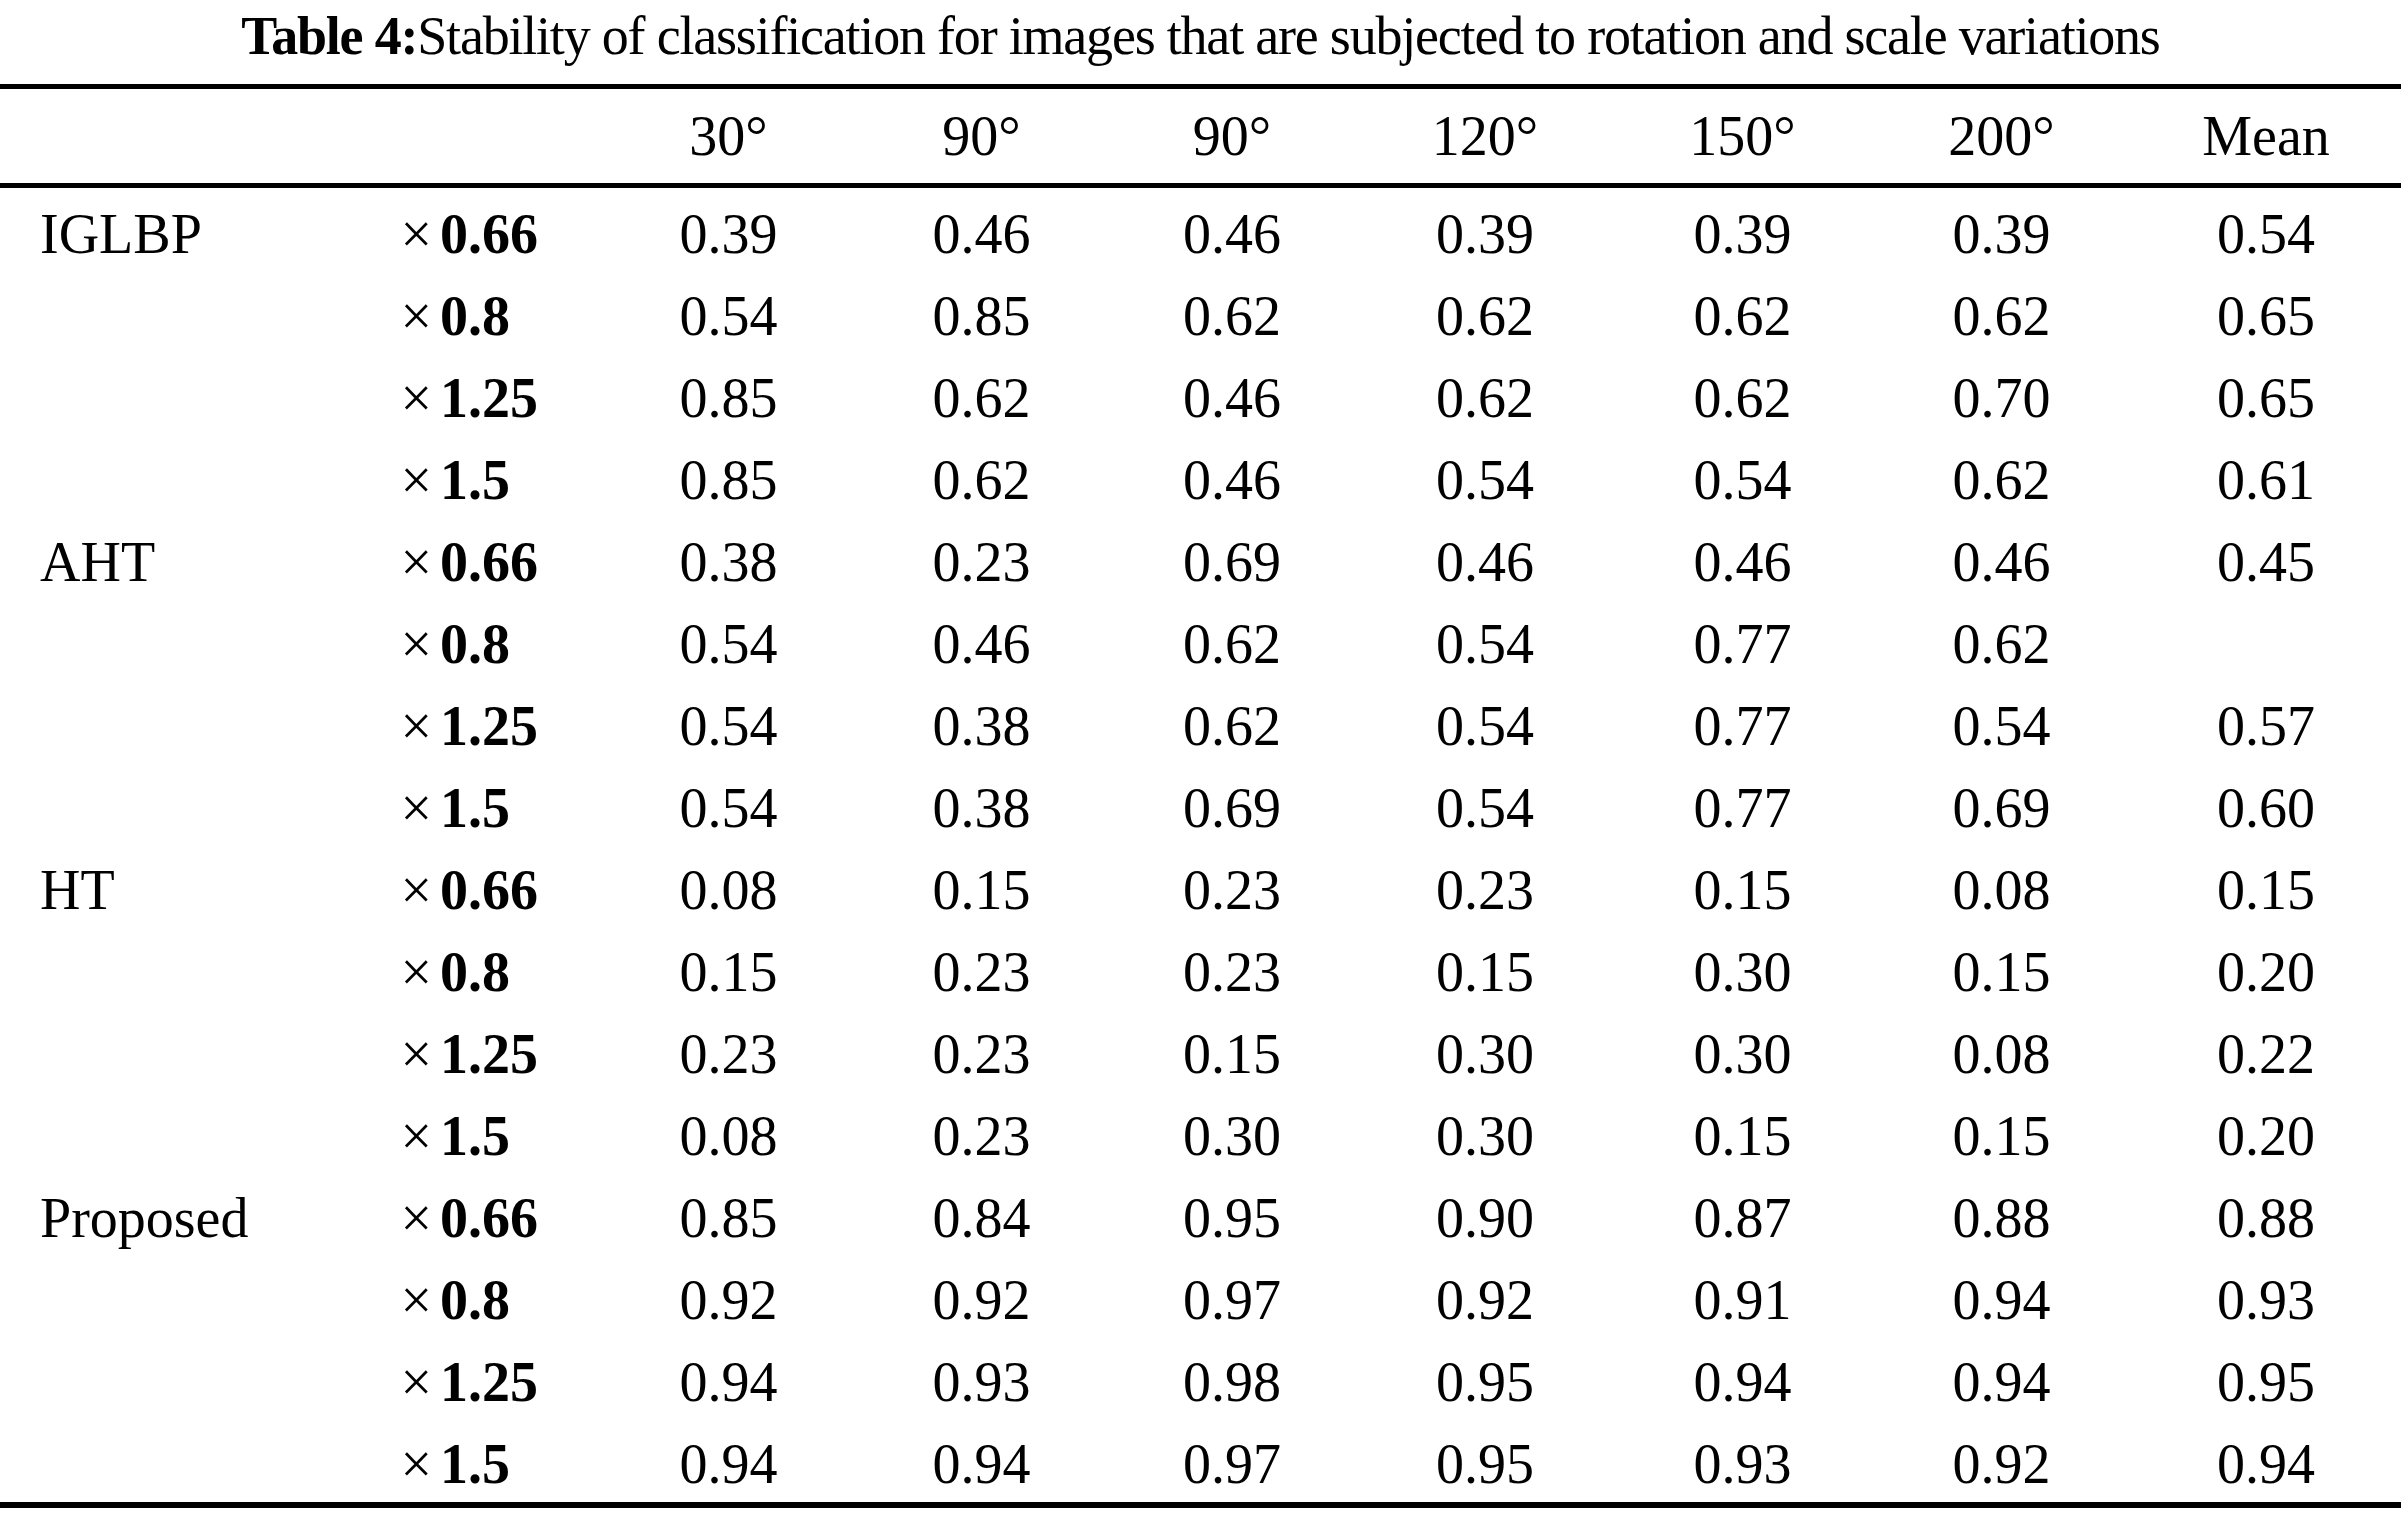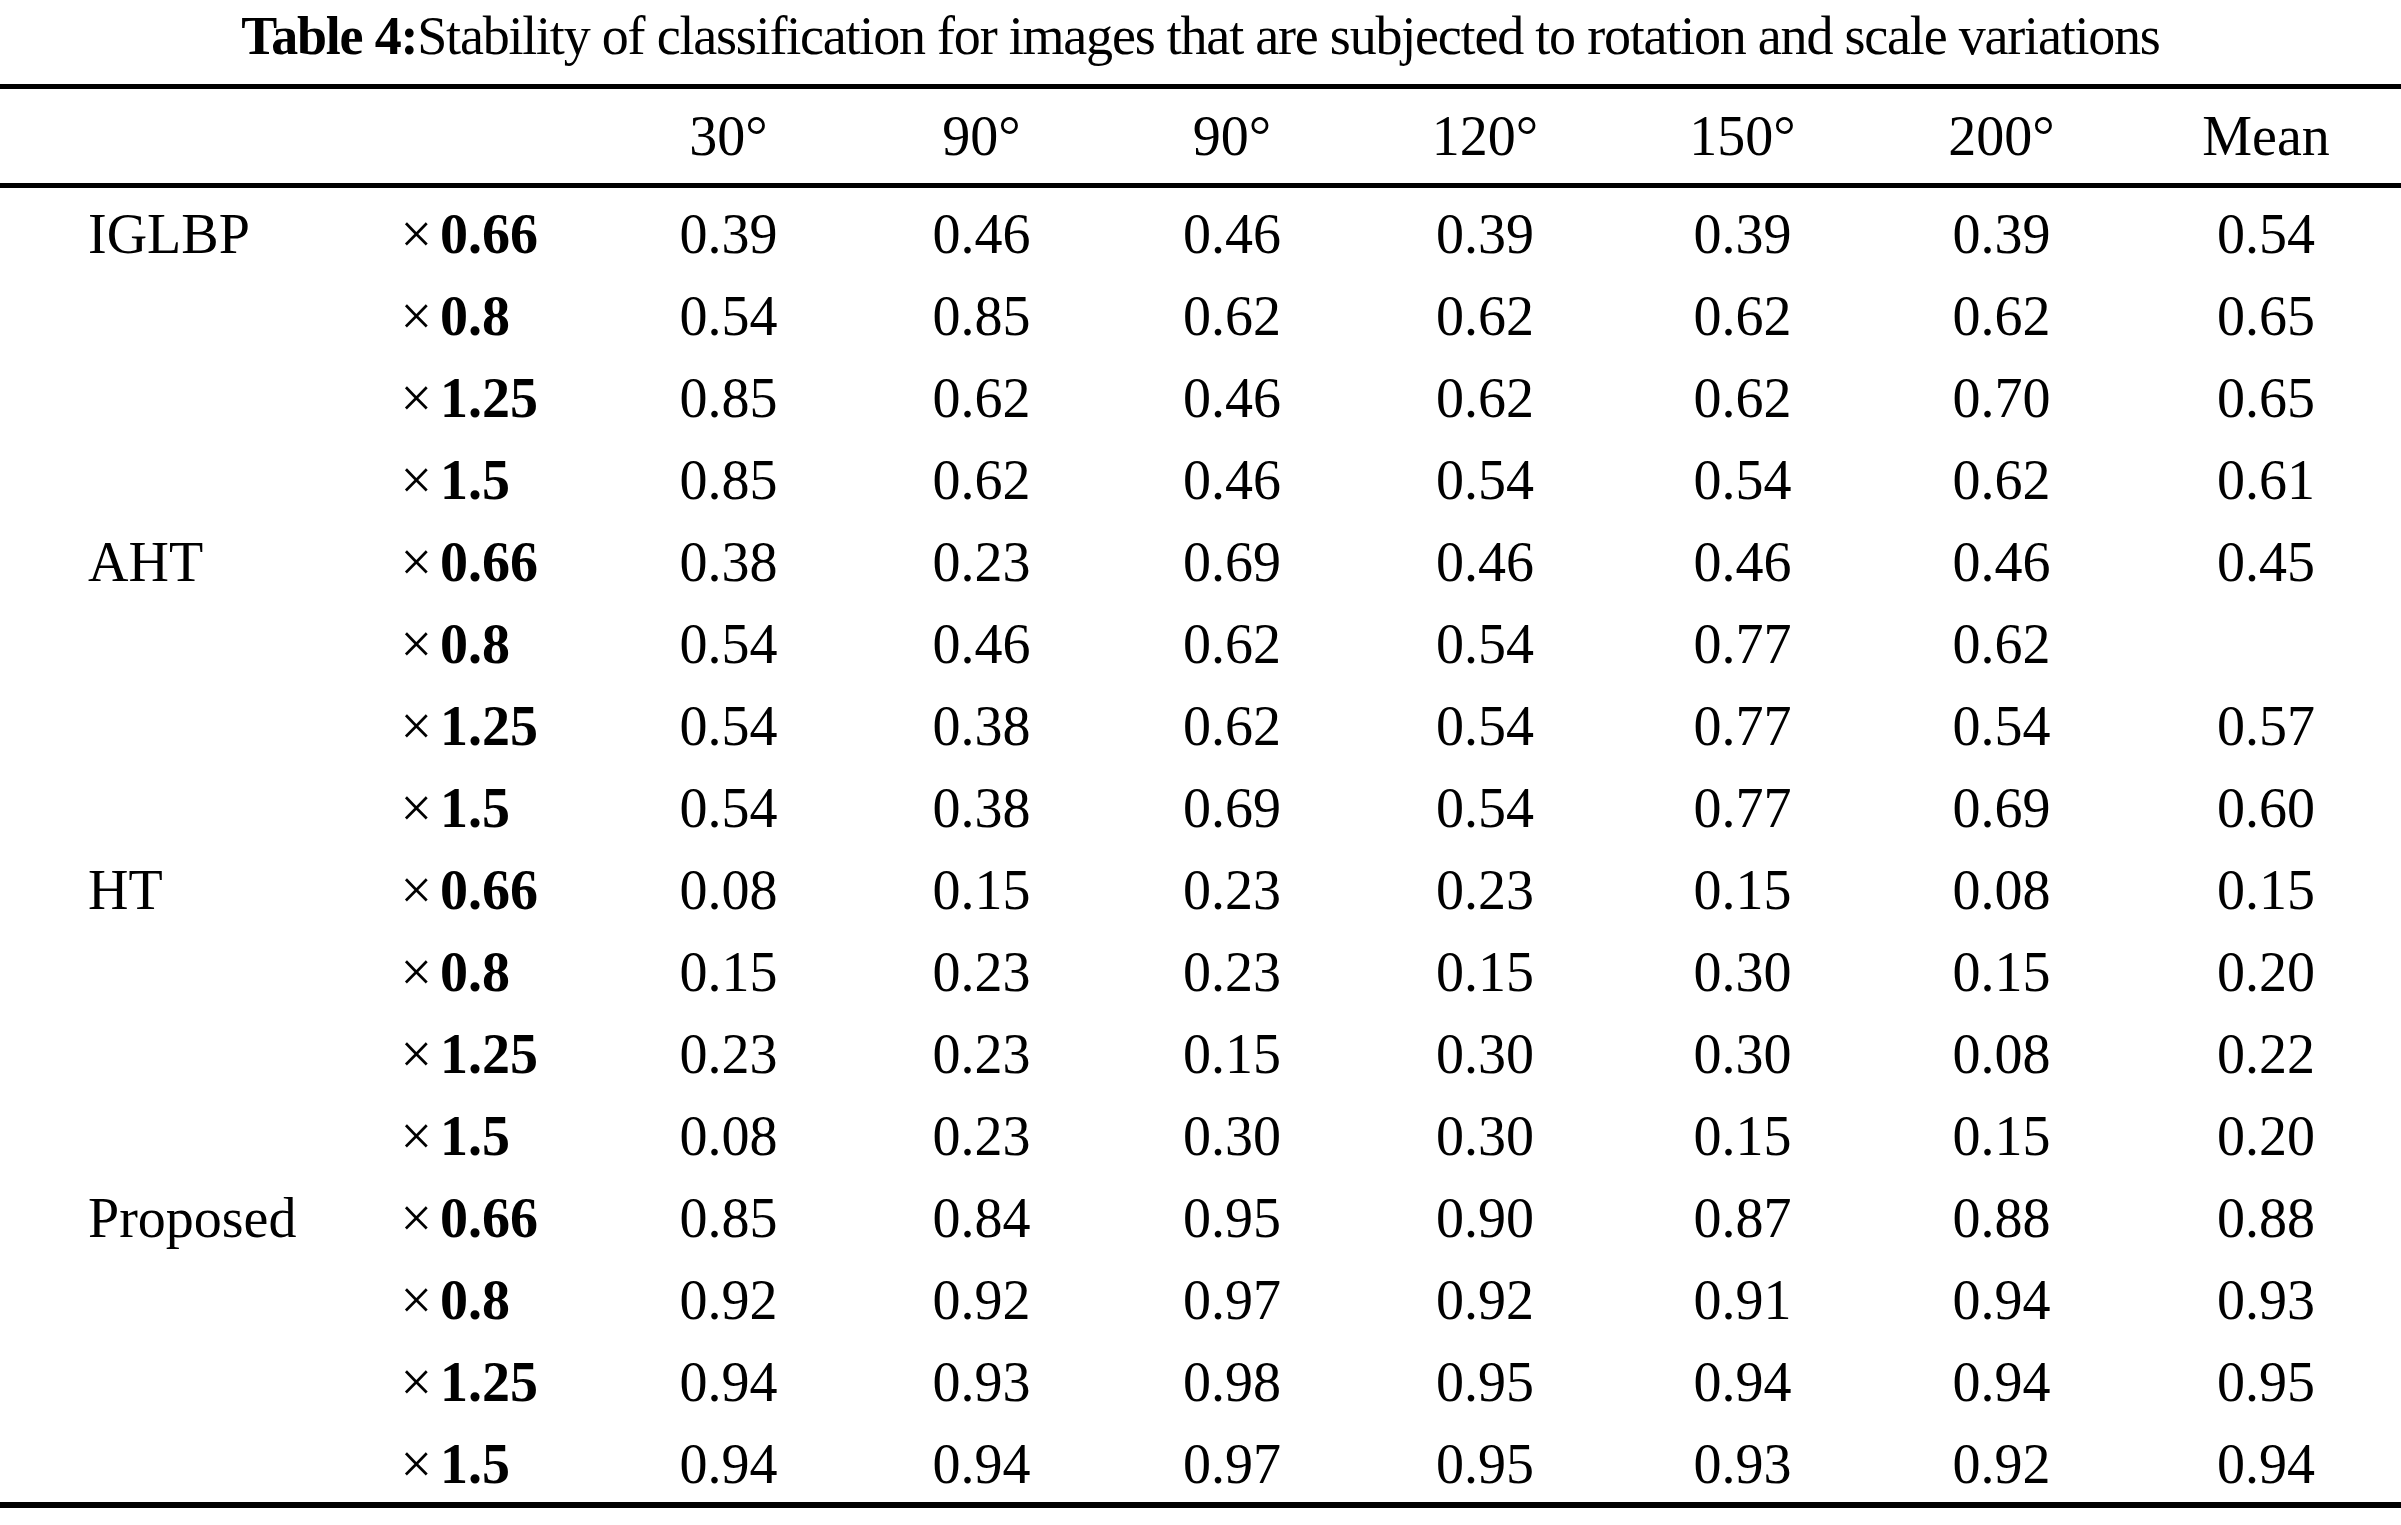--- a/index.html
+++ b/index.html
@@ -48,21 +48,21 @@
     position: absolute;
     top: 89px; left: 0; right: 0;
     height: 94px;
   }
   .tbody {
     position: absolute;
     top: 193px; left: 0; right: 0;
   }
   .tr { height: 82px; }
   .td { white-space: nowrap; }
-  .td.m { padding-left: 40px; text-align: left; margin-left: 48px; }
+  .td.m { padding-left: 40px; text-align: left; }
   .td.s { padding-left: 32.5px; text-align: left; }
   .td.v { text-align: center; }
   .th   { text-align: center; white-space: nowrap; }
   .td.s .sv { font-weight: 700; margin-left: 8px; }
   .td.s .x  { font-weight: 400; }
 </style>
 </head>
 <body>
 
 <div class="page">

